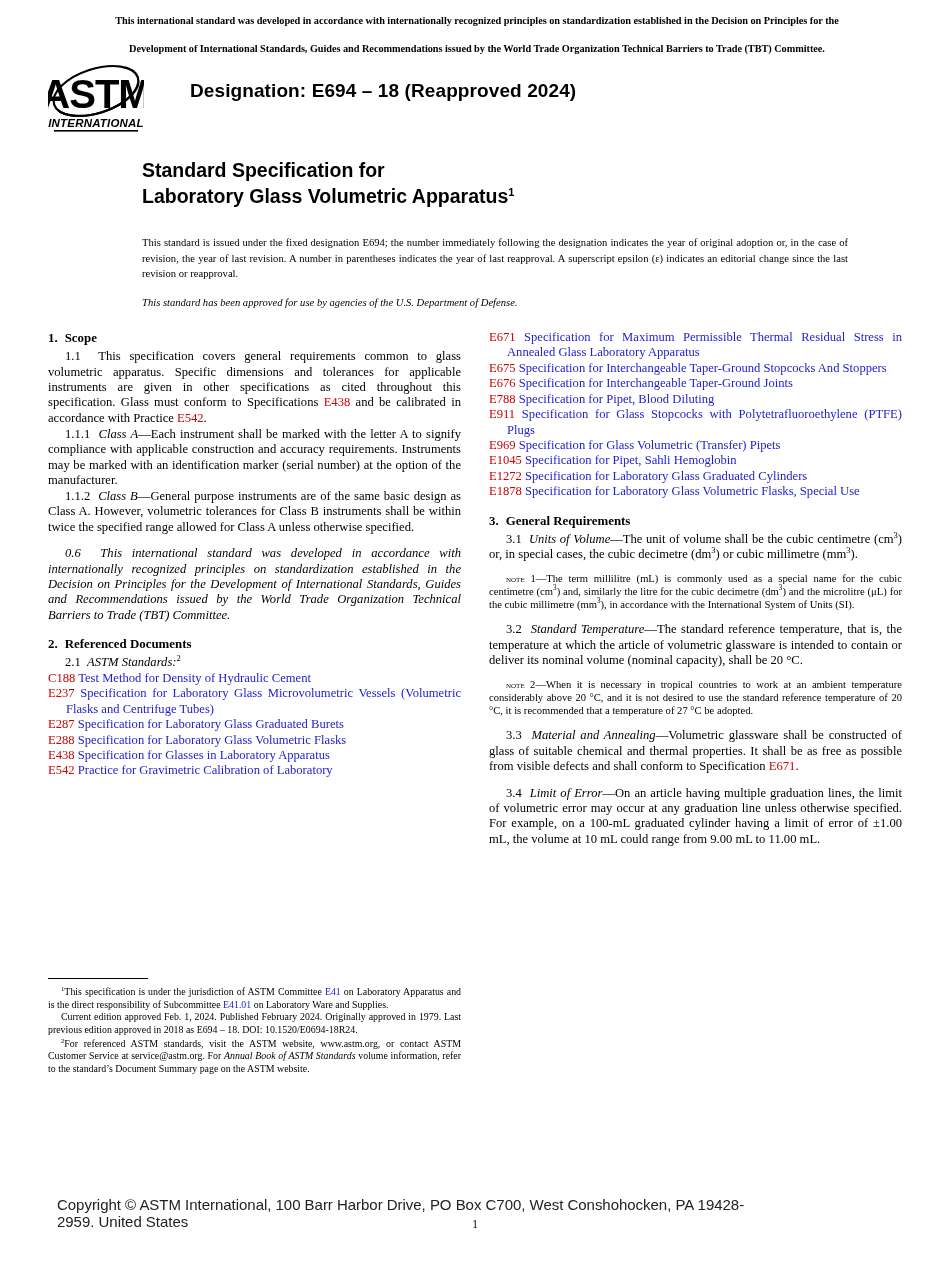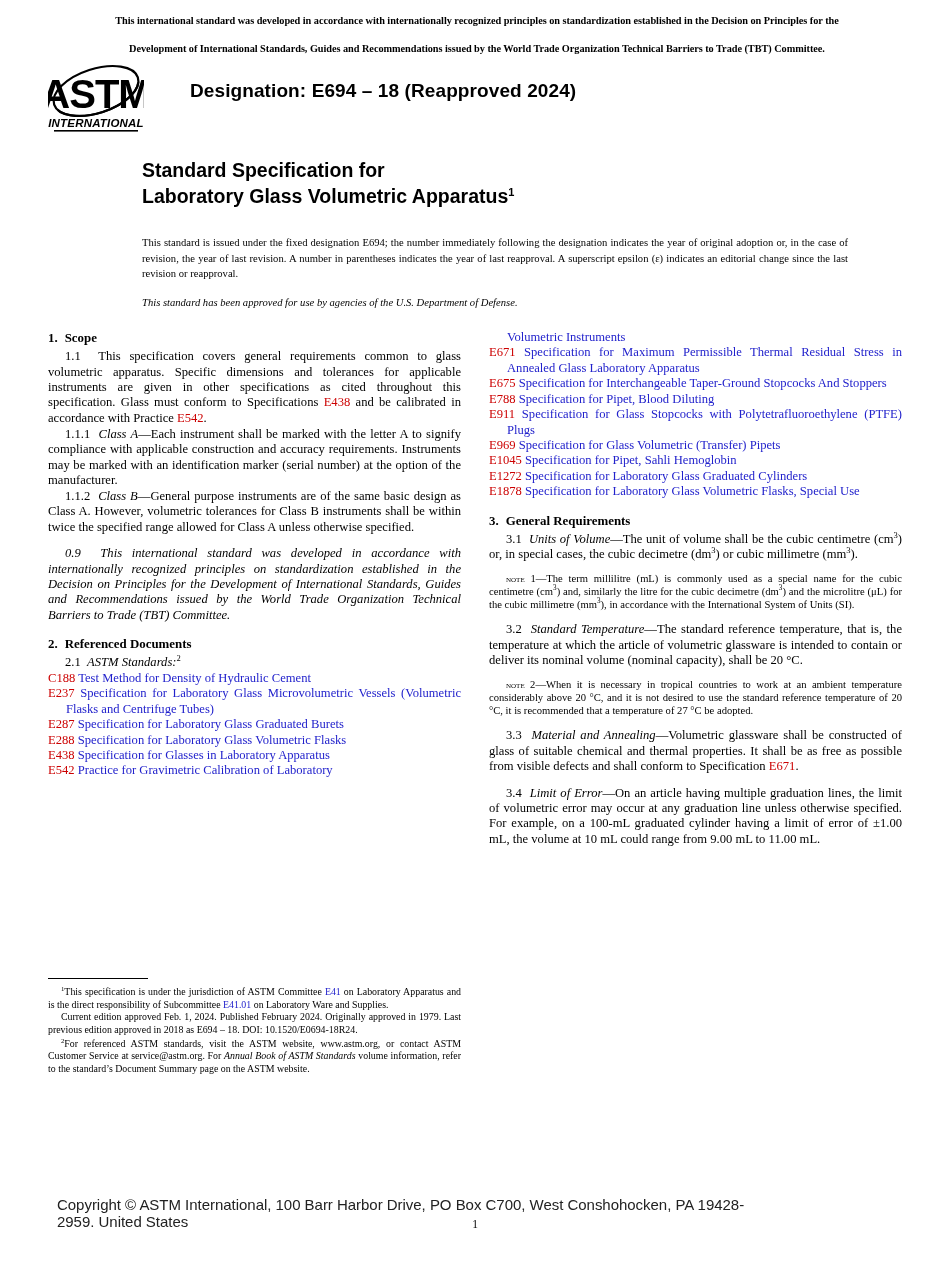--- a/index.html
+++ b/index.html
@@ -263,21 +263,21 @@
 
     <p class="para">
       <span>1.1.1</span>&nbsp;&nbsp;<span class="it">Class A</span><span>—Each instrument shall be marked with the letter A to signify compliance with applicable construction and accuracy requirements. Instruments may be marked with an identification marker (serial number) at the option of the manufacturer.</span>
     </p>
 
     <p class="para">
       <span>1.1.2</span>&nbsp;&nbsp;<span class="it">Class B</span><span>—General purpose instruments are of the same basic design as Class A. However, volumetric tolerances for Class B instruments shall be within twice the specified range allowed for Class A unless otherwise specified.</span>
     </p>
 
     <p class="para spaced italic">
-      <span>0.9</span>&nbsp;&nbsp;<span>This international standard was developed in accordance with internationally recognized principles on standardization established in the Decision on Principles for the Development of International Standards, Guides and Recommendations issued by the World Trade Organization Technical Barriers to Trade (TBT) Committee.</span>
+      <span>0.6</span>&nbsp;&nbsp;<span>This international standard was developed in accordance with internationally recognized principles on standardization established in the Decision on Principles for the Development of International Standards, Guides and Recommendations issued by the World Trade Organization Technical Barriers to Trade (TBT) Committee.</span>
     </p>
 
     <h2 class="sec" style="margin-top:13px">
       <span class="num">2.</span><span>Referenced Documents</span>
     </h2>
 
     <p class="subhead">
       <span style="font-style:normal">2.1</span>&nbsp;&nbsp;<span>ASTM Standards:</span><sup style="font-style:normal">2</sup>
     </p>
 
@@ -305,30 +305,31 @@
       <li>
         <span class="ref-id">E542</span>
         <span class="ref-title">Practice for Gravimetric Calibration of Laboratory</span>
       </li>
     </ul>
   </div>
 
   <div class="col col-right">
 
     <ul class="reflist">
-      <li class="cont">
-        <span class="ref-title">Volumetric Instruments</span>
-      </li>
       <li>
         <span class="ref-id">E671</span>
         <span class="ref-title">Specification for Maximum Permissible Thermal Residual Stress in Annealed Glass Laboratory Apparatus</span>
       </li>
       <li>
         <span class="ref-id">E675</span>
         <span class="ref-title">Specification for Interchangeable Taper-Ground Stopcocks And Stoppers</span>
+      </li>
+      <li>
+        <span class="ref-id">E676</span>
+        <span class="ref-title">Specification for Interchangeable Taper-Ground Joints</span>
       </li>
       <li>
         <span class="ref-id">E788</span>
         <span class="ref-title">Specification for Pipet, Blood Diluting</span>
       </li>
       <li>
         <span class="ref-id">E911</span>
         <span class="ref-title">Specification for Glass Stopcocks with Polytetrafluoroethylene (PTFE) Plugs</span>
       </li>
       <li>

